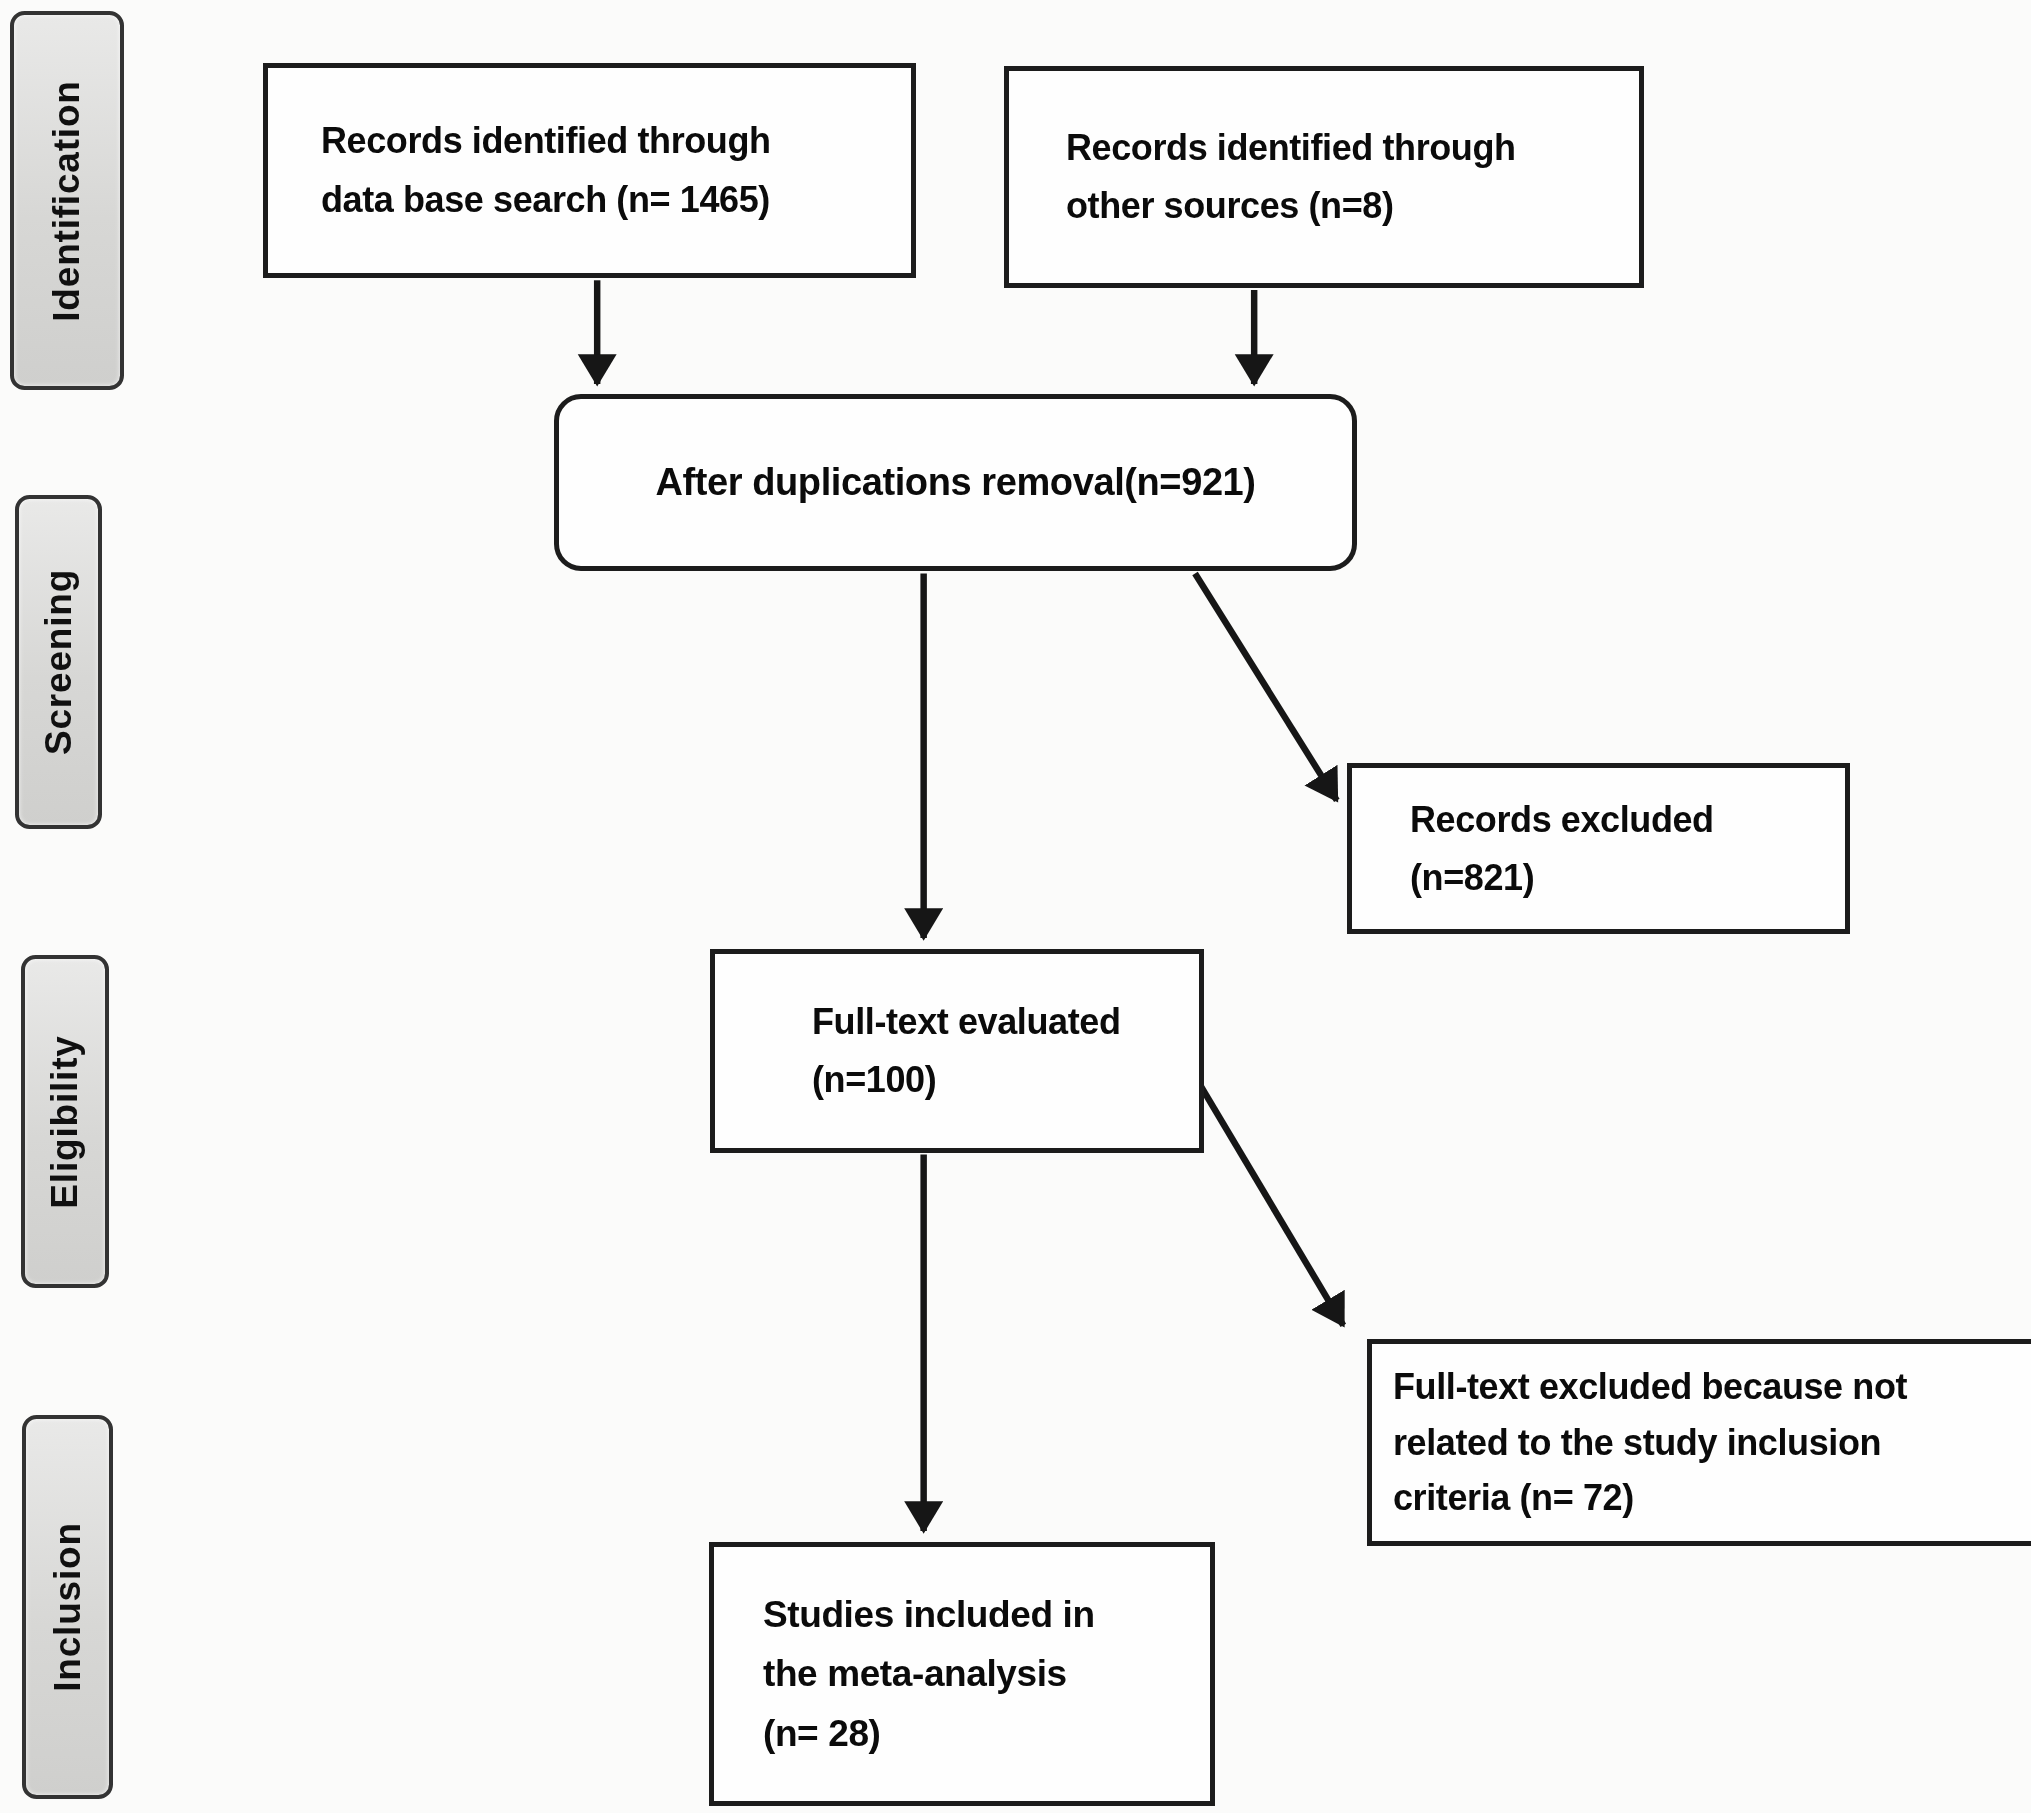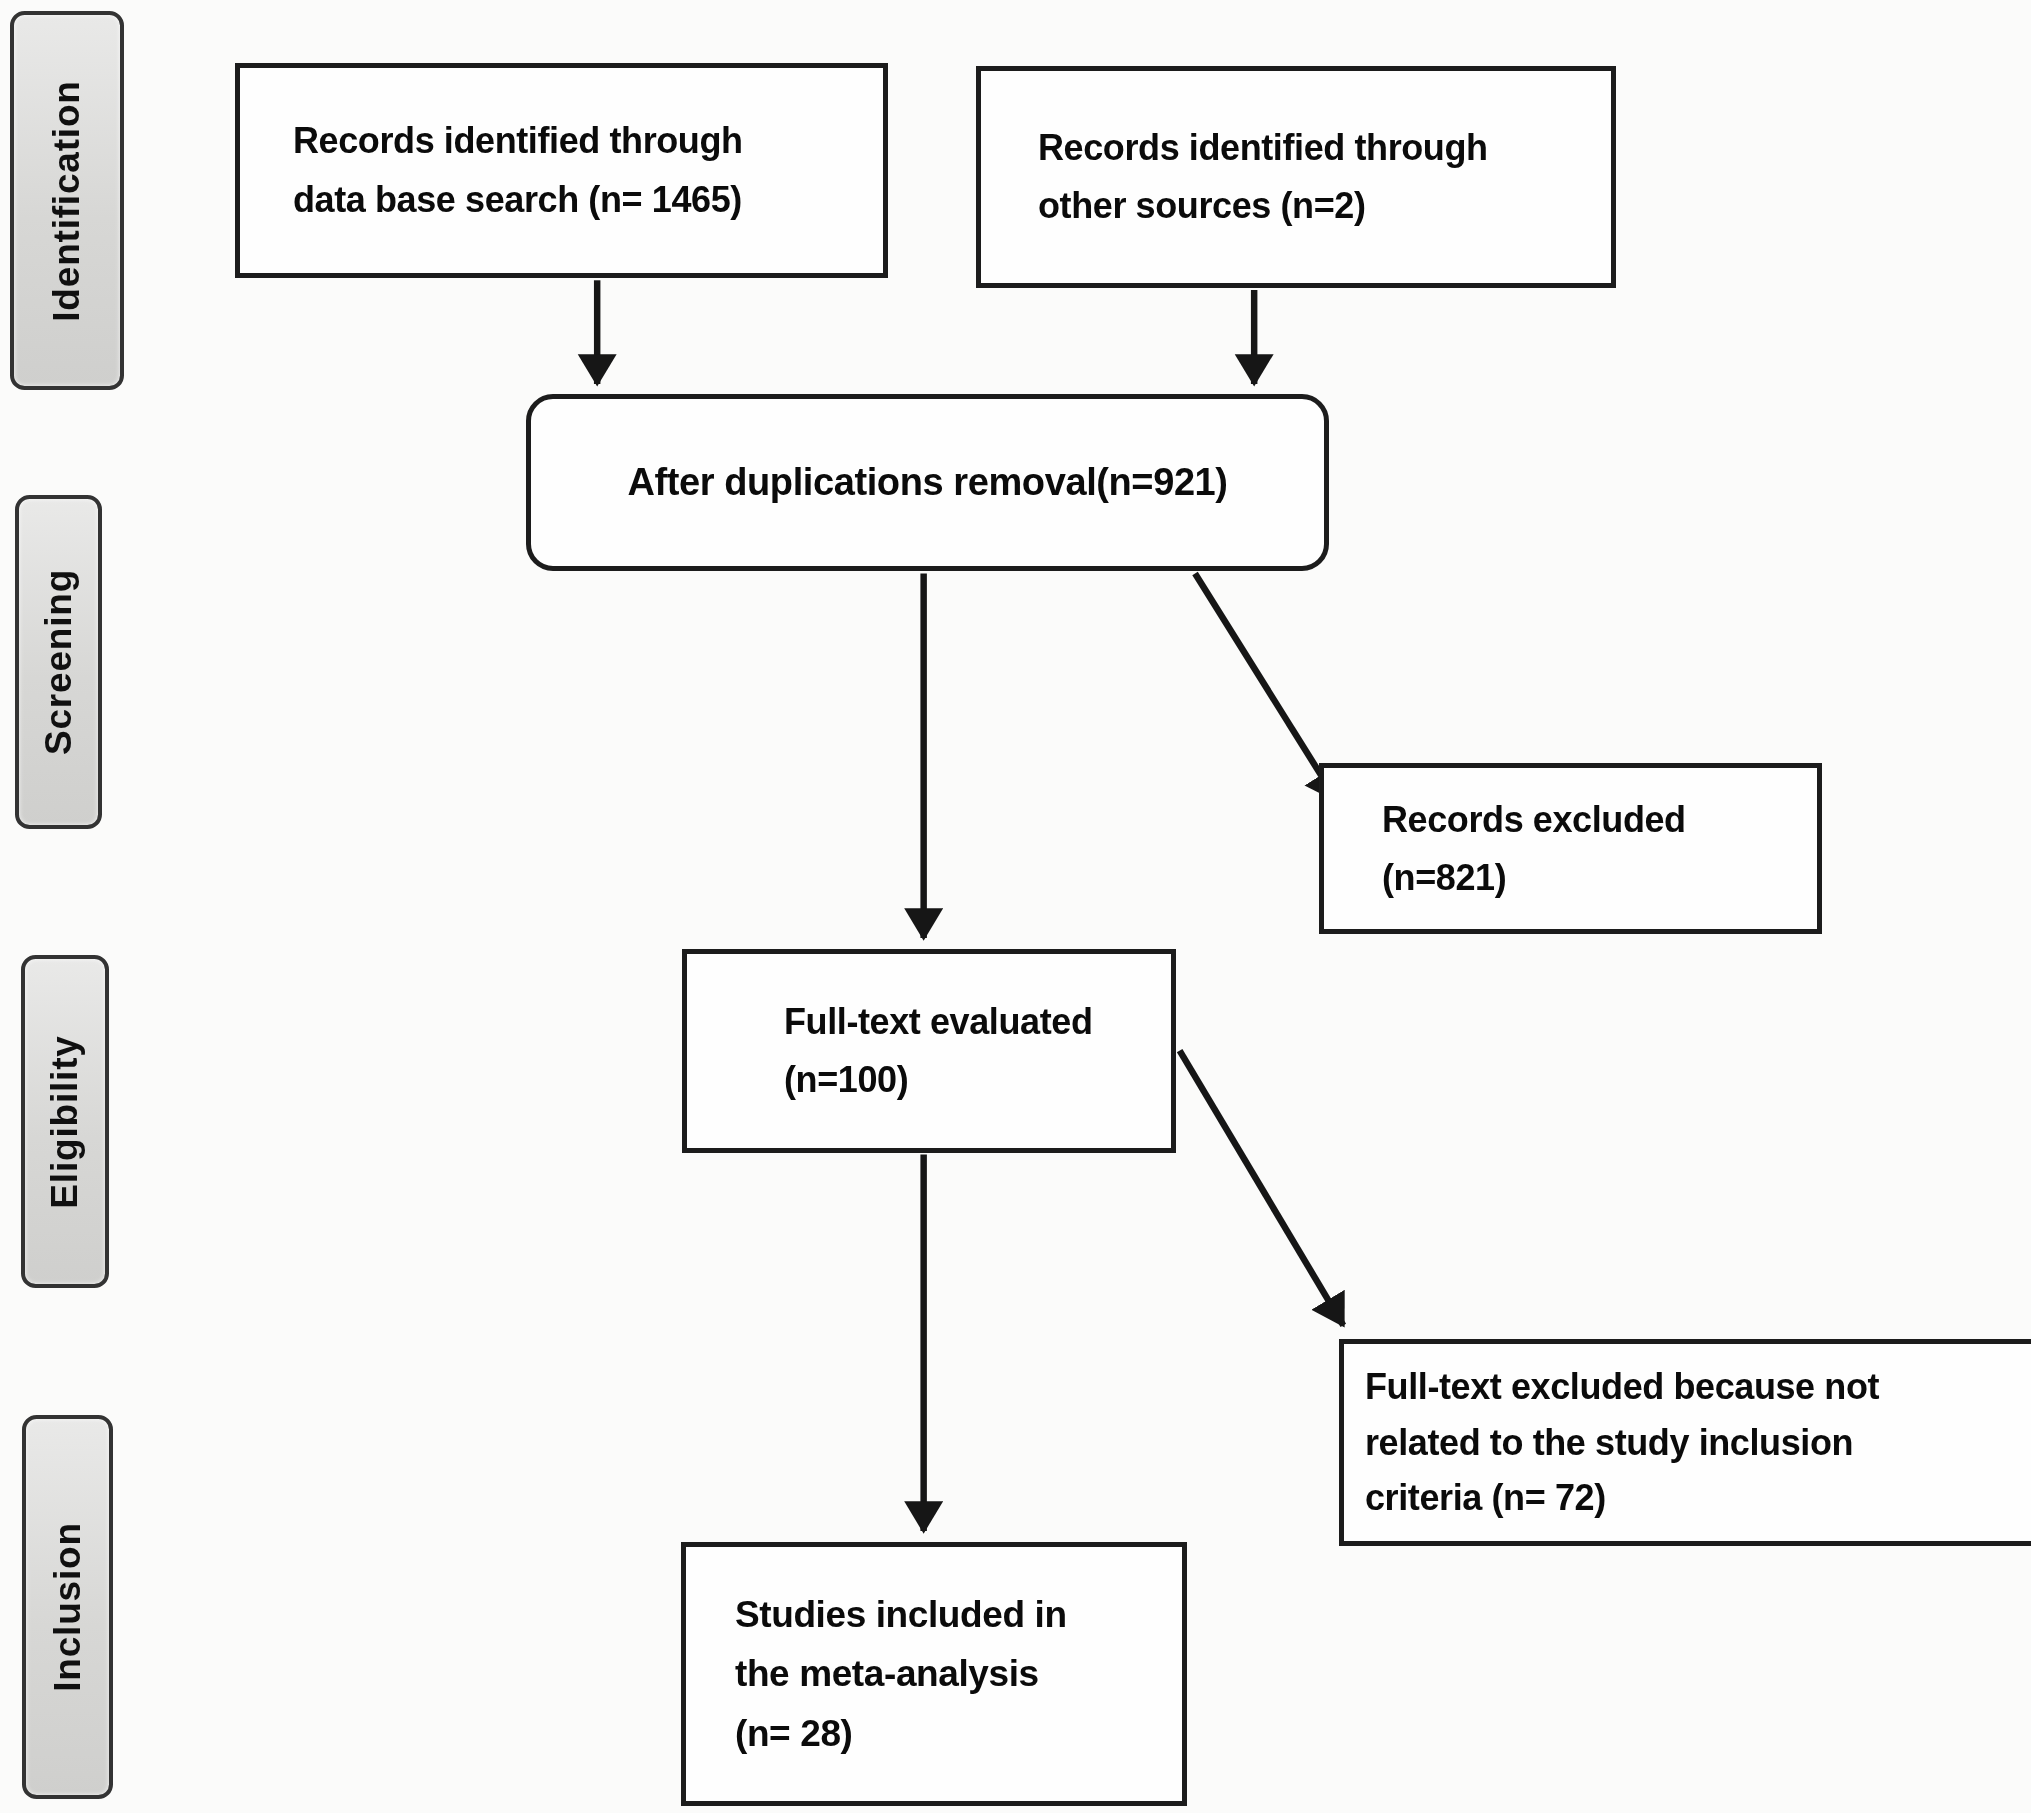--- a/index.html
+++ b/index.html
@@ -22,21 +22,21 @@
   }
   .arrows{position:absolute;left:0;top:0;width:2032px;height:1813px;pointer-events:none;}
 
   .box{
     position:absolute;
     background:var(--box-fill);
     border:5.7px solid var(--box-border);
     color:var(--text);
     font-weight:700;
     letter-spacing:-0.4px;
-    display:flex;flex-direction:column;justify-content:center;
+    display:flex;flex-direction:column;justify-content:center;margin-left:28px;
   }
   .box .line{display:block;white-space:nowrap;}
 
   #box-records-db{left:235px;top:63px;width:653px;height:215px;padding-left:53px;font-size:36px;line-height:1.62;}
   #box-records-other{left:976px;top:66px;width:640px;height:222px;padding-left:57px;font-size:36px;line-height:1.62;}
   #box-after-dup{left:526px;top:394px;width:803px;height:177px;align-items:center;font-size:38px;line-height:1.5;border-radius:27px;}
   #box-records-excluded{left:1319px;top:763px;width:503px;height:171px;padding-left:58px;font-size:36px;line-height:1.6;}
   #box-fulltext-eval{left:682px;top:949px;width:494px;height:204px;padding-left:97px;font-size:36px;line-height:1.6;}
   #box-fulltext-excluded{left:1339px;top:1339px;width:824px;height:207px;padding-left:21px;padding-right:6.5px;font-size:36px;line-height:1.55;}
   #box-included{left:681px;top:1542px;width:506px;height:264px;padding-left:49px;font-size:37px;line-height:1.6;}
@@ -94,21 +94,21 @@
     <span class="label">Inclusion</span>
   </div>
 
   <div class="box" id="box-records-db">
     <span class="line">Records identified through</span>
     <span class="line">data base search (n= 1465)</span>
   </div>
 
   <div class="box" id="box-records-other">
     <span class="line">Records identified through</span>
-    <span class="line">other sources (n=2)</span>
+    <span class="line">other sources (n=8)</span>
   </div>
 
   <div class="box" id="box-after-dup">
     <span class="line">After duplications removal(n=921)</span>
   </div>
 
   <div class="box" id="box-records-excluded">
     <span class="line">Records excluded</span>
     <span class="line">(n=821)</span>
   </div>

